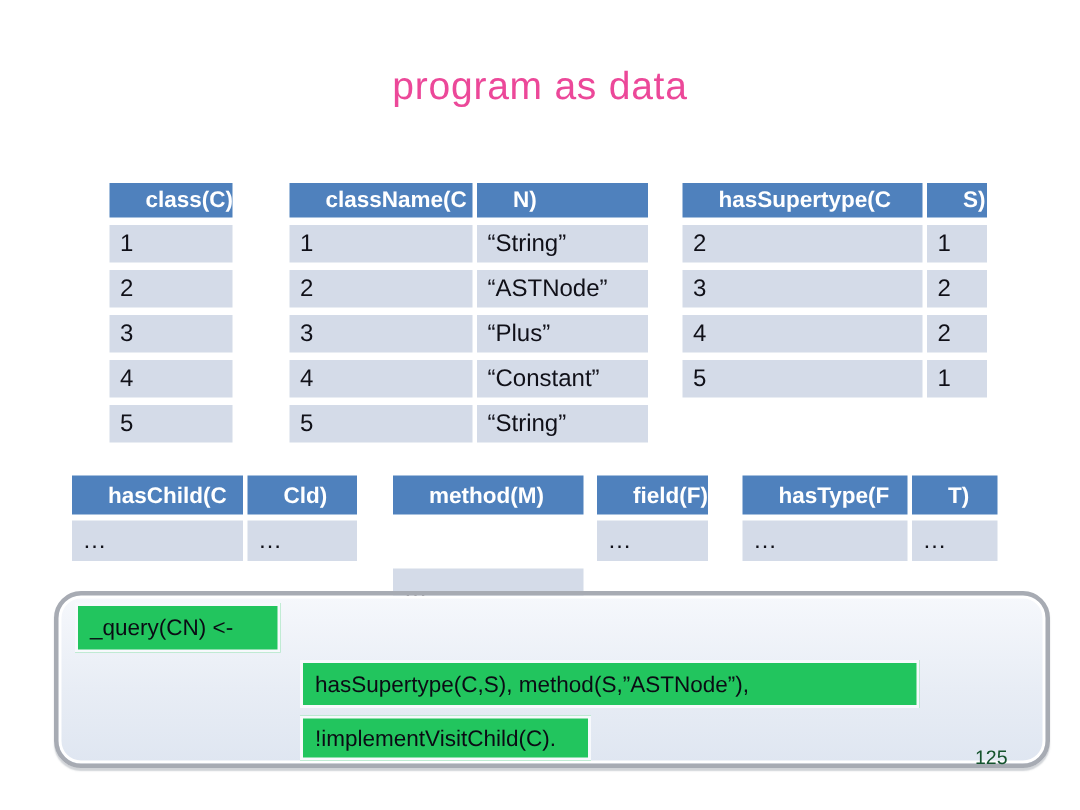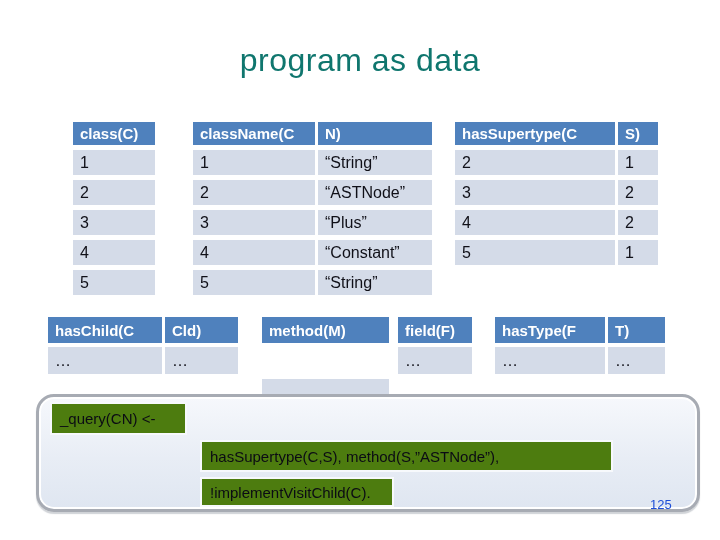--- a/index.html
+++ b/index.html
@@ -2,48 +2,48 @@
 <html><head>
 <meta charset="utf-8">
 <style>
   html,body{margin:0;padding:0;background:#ffffff;}
   .slide{
     position:relative;width:720px;height:540px;background:#ffffff;overflow:hidden;
     font-family:"Liberation Sans",sans-serif;
   }
   .title{
     position:absolute;left:0;right:0;top:42px;text-align:center;
-    font-size:32px;color:#0f766e;letter-spacing:0.5px;
+    font-size:26px;color:#ec4899;letter-spacing:0.5px;
   }
   
   .tbl{position:absolute;display:grid;column-gap:3px;row-gap:5px;}
   .tbl.bottom{row-gap:4px;}
   .th{
     background:#4f81bd;color:#ffffff;font-weight:bold;font-size:15px;
-    display:flex;align-items:center;padding-left:7px;box-sizing:border-box;
+    display:flex;align-items:center;padding-left:24px;box-sizing:border-box;
   }
   .td{
     background:#d4dbe8;color:#101018;font-size:16px;
     display:flex;align-items:center;padding-left:7px;box-sizing:border-box;
   }
   
   .callout{
     position:absolute;left:36px;top:394px;width:664px;height:118px;box-sizing:border-box;
     border:3px solid #a7abb3;border-radius:18px;
     background:linear-gradient(180deg,#f6f8fc 0%,#e8edf5 55%,#dfe6f1 100%);
     box-shadow:0 2px 1px rgba(120,130,140,.35), inset 0 0 0 2px #ffffff;
     z-index:2;
   }
   .qbox{
-    position:absolute;background:#4d7c0f;border:2px solid #f7f9fc;box-sizing:border-box;
+    position:absolute;background:#22c55e;border:2px solid #f7f9fc;box-sizing:border-box;
     font-size:15px;color:#0b0b14;display:flex;align-items:center;padding-left:8px;
     white-space:nowrap;z-index:3;
   }
   .page-num{
-    position:absolute;left:650px;top:497px;font-size:13px;color:#1d4ed8;z-index:4;
+    position:absolute;left:650px;top:497px;font-size:13px;color:#14532d;z-index:4;
   }
 </style>
 </head>
 <body>
 
 <div class="slide">
 
   <div class="title">program as data</div>
 
   <div class="tbl" style="left:73px;top:122px;grid-template-columns:82px;grid-template-rows:23px repeat(5,25px);">

